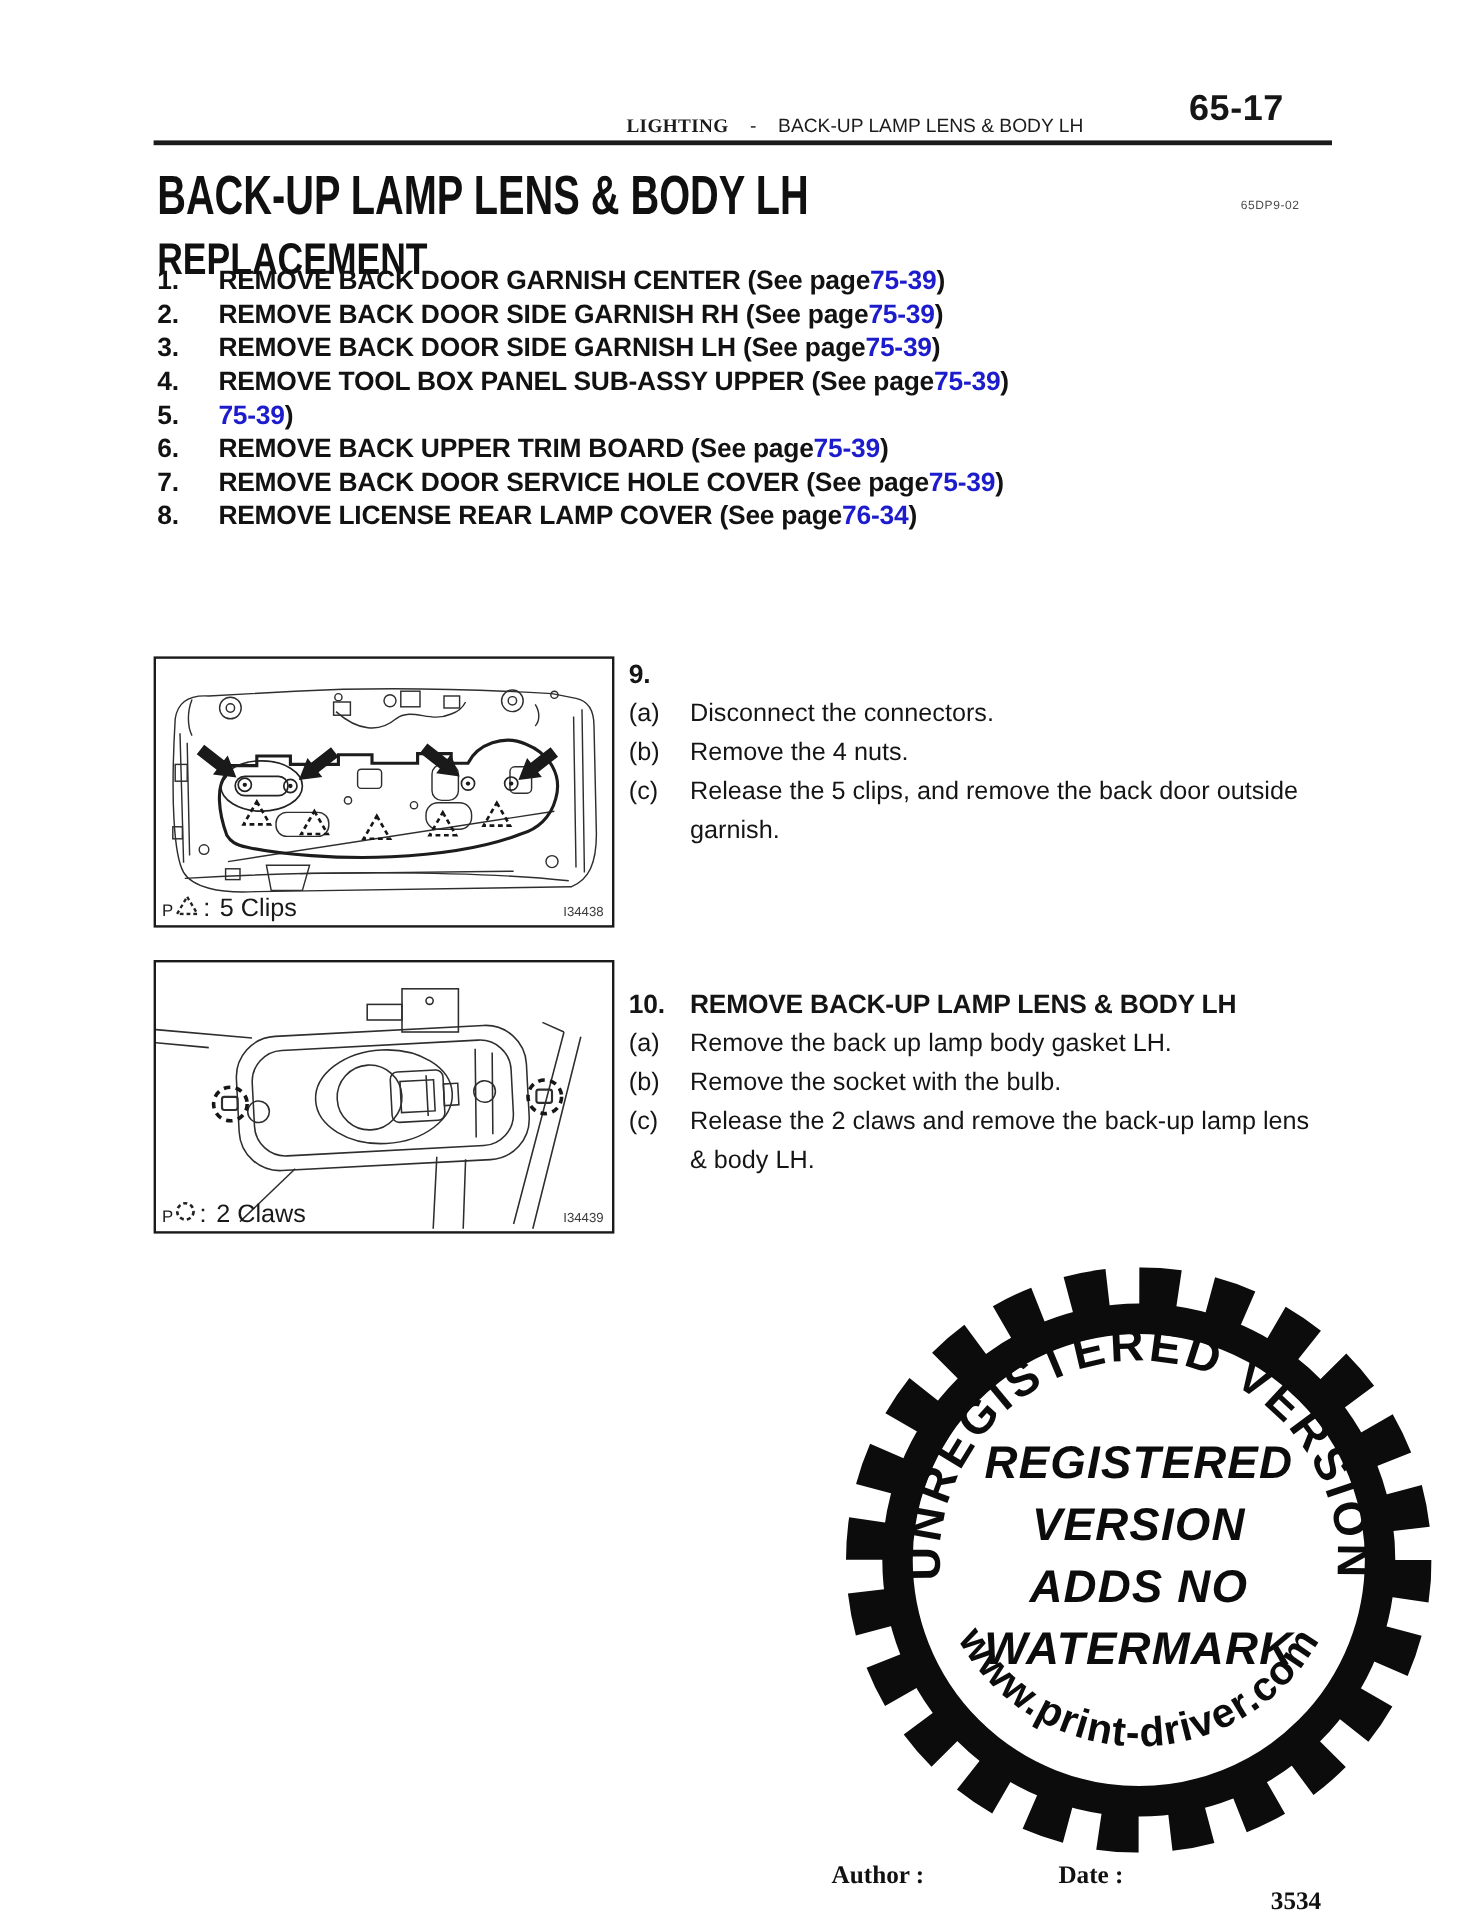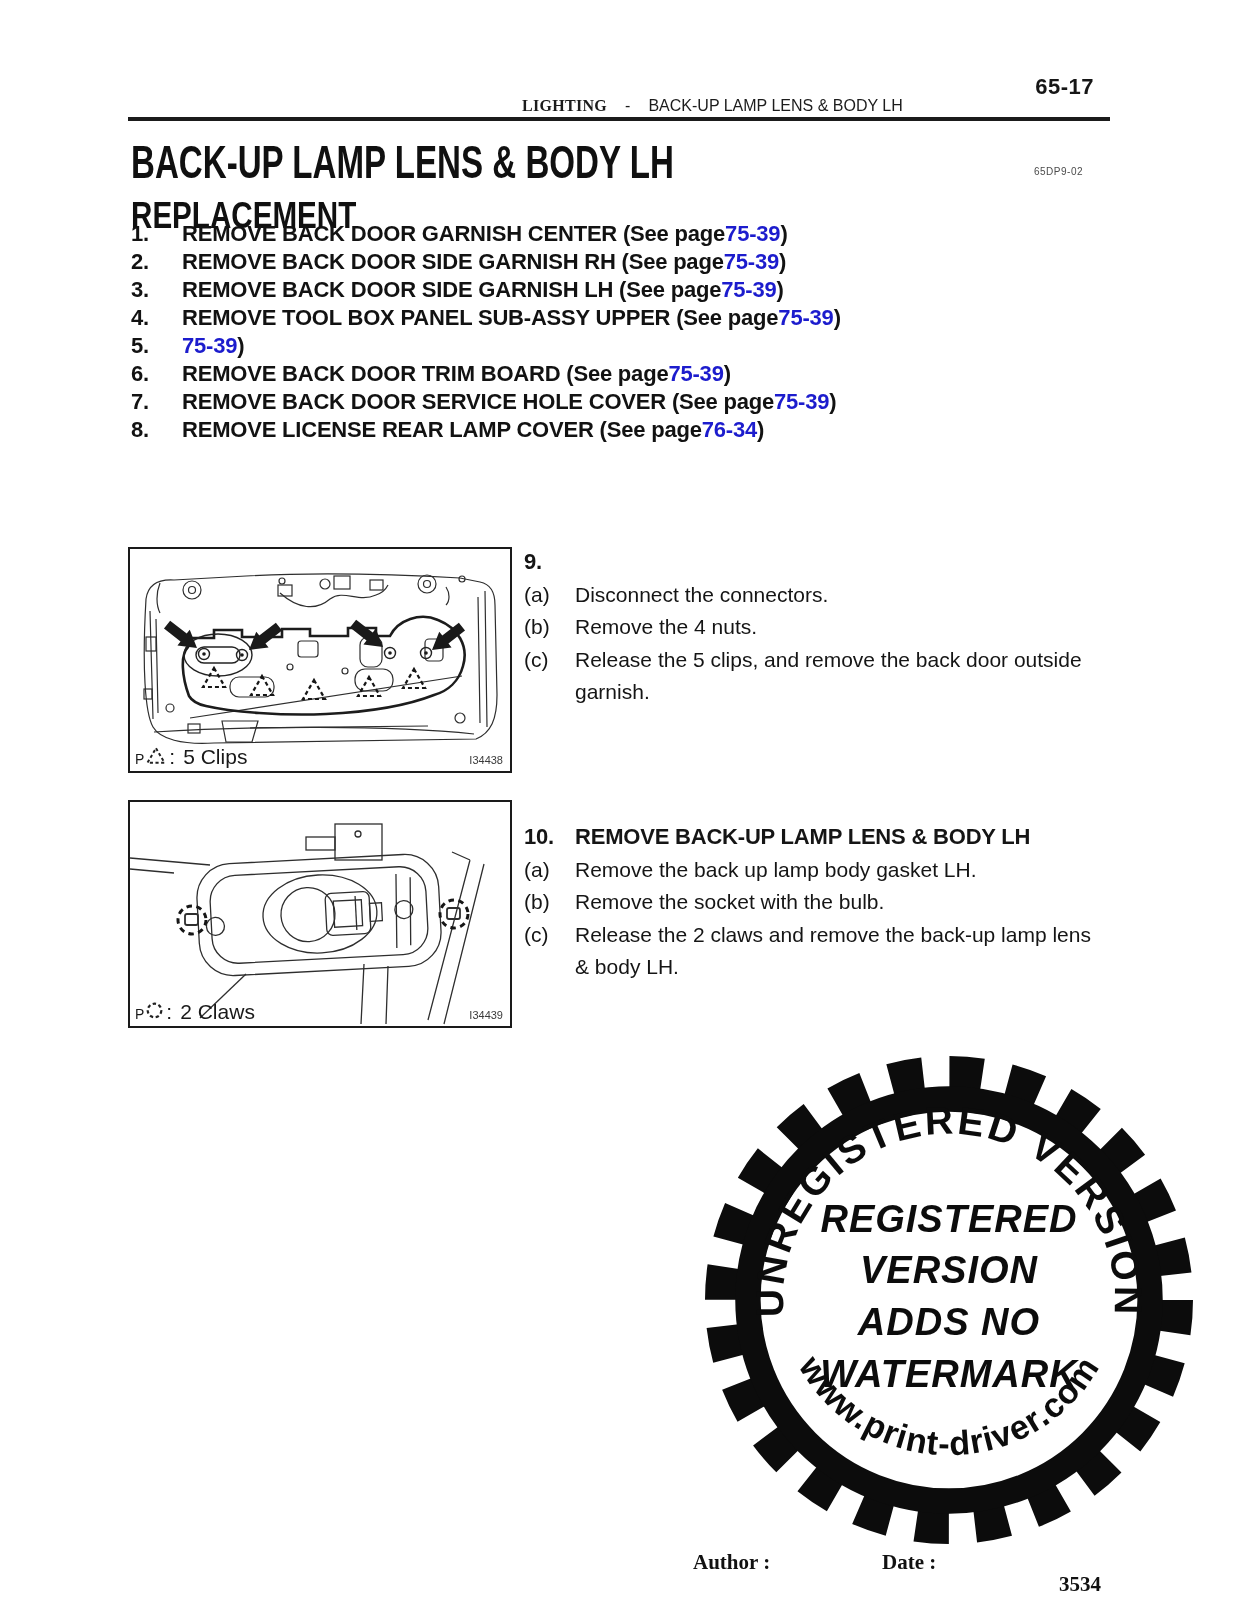--- a/index.html
+++ b/index.html
@@ -1,19 +1,19 @@
 <!DOCTYPE html>
 <html><head>
 <meta charset="utf-8">
 <style>
   html,body{margin:0;padding:0;background:#ffffff;}
   #page{position:relative;width:1237px;height:1600px;background:#fff;overflow:hidden;
         font-family:"Liberation Sans",sans-serif;color:#161616;}
-  .pageno{position:absolute;top:74px;left:964px;width:130px;text-align:right;
-          font-size:22px;font-weight:bold;letter-spacing:.5px;}
+  .pageno{position:absolute;top:74px;left:940px;width:130px;text-align:right;
+          font-size:30px;font-weight:bold;letter-spacing:.5px;}
   .crumb{position:absolute;top:97px;left:522px;font-size:16px;white-space:nowrap;color:#1c1c1c;}
   .crumb .sec{font-weight:bold;letter-spacing:.3px;font-family:Liberation Serif, serif;}
   .crumb .dash{display:inline-block;margin:0 18px;}
   .rule{position:absolute;left:128px;top:117px;width:982px;height:4px;background:#1b1b1b;}
   .h1{position:absolute;left:131px;top:136px;font-size:46px;font-weight:bold;line-height:1.15;
       white-space:nowrap;transform:scaleX(.72);transform-origin:0 0;color:#101010;}
   .h2{position:absolute;left:131px;top:196px;font-size:37px;font-weight:bold;line-height:1.1;
       white-space:nowrap;transform:scaleX(.8);transform-origin:0 0;color:#101010;}
   .code65{position:absolute;left:1034px;top:166px;font-size:10px;color:#4b4b4b;letter-spacing:.5px;}
   .rlist{position:absolute;left:131px;top:220px;}
@@ -88,21 +88,21 @@
         <span class="rlink">75-39</span>
         <span>)</span>
       </div>
     <div class="rrow">
         <span class="rnum">5.</span>
         <span class="rlink">75-39</span>
         <span>)</span>
       </div>
     <div class="rrow">
         <span class="rnum">6.</span>
-        <span>REMOVE BACK DOOR TRIM BOARD (See page </span>
+        <span>REMOVE BACK UPPER TRIM BOARD (See page </span>
         <span class="rlink">75-39</span>
         <span>)</span>
       </div>
     <div class="rrow">
         <span class="rnum">7.</span>
         <span>REMOVE BACK DOOR SERVICE HOLE COVER (See page </span>
         <span class="rlink">75-39</span>
         <span>)</span>
       </div>
     <div class="rrow">

